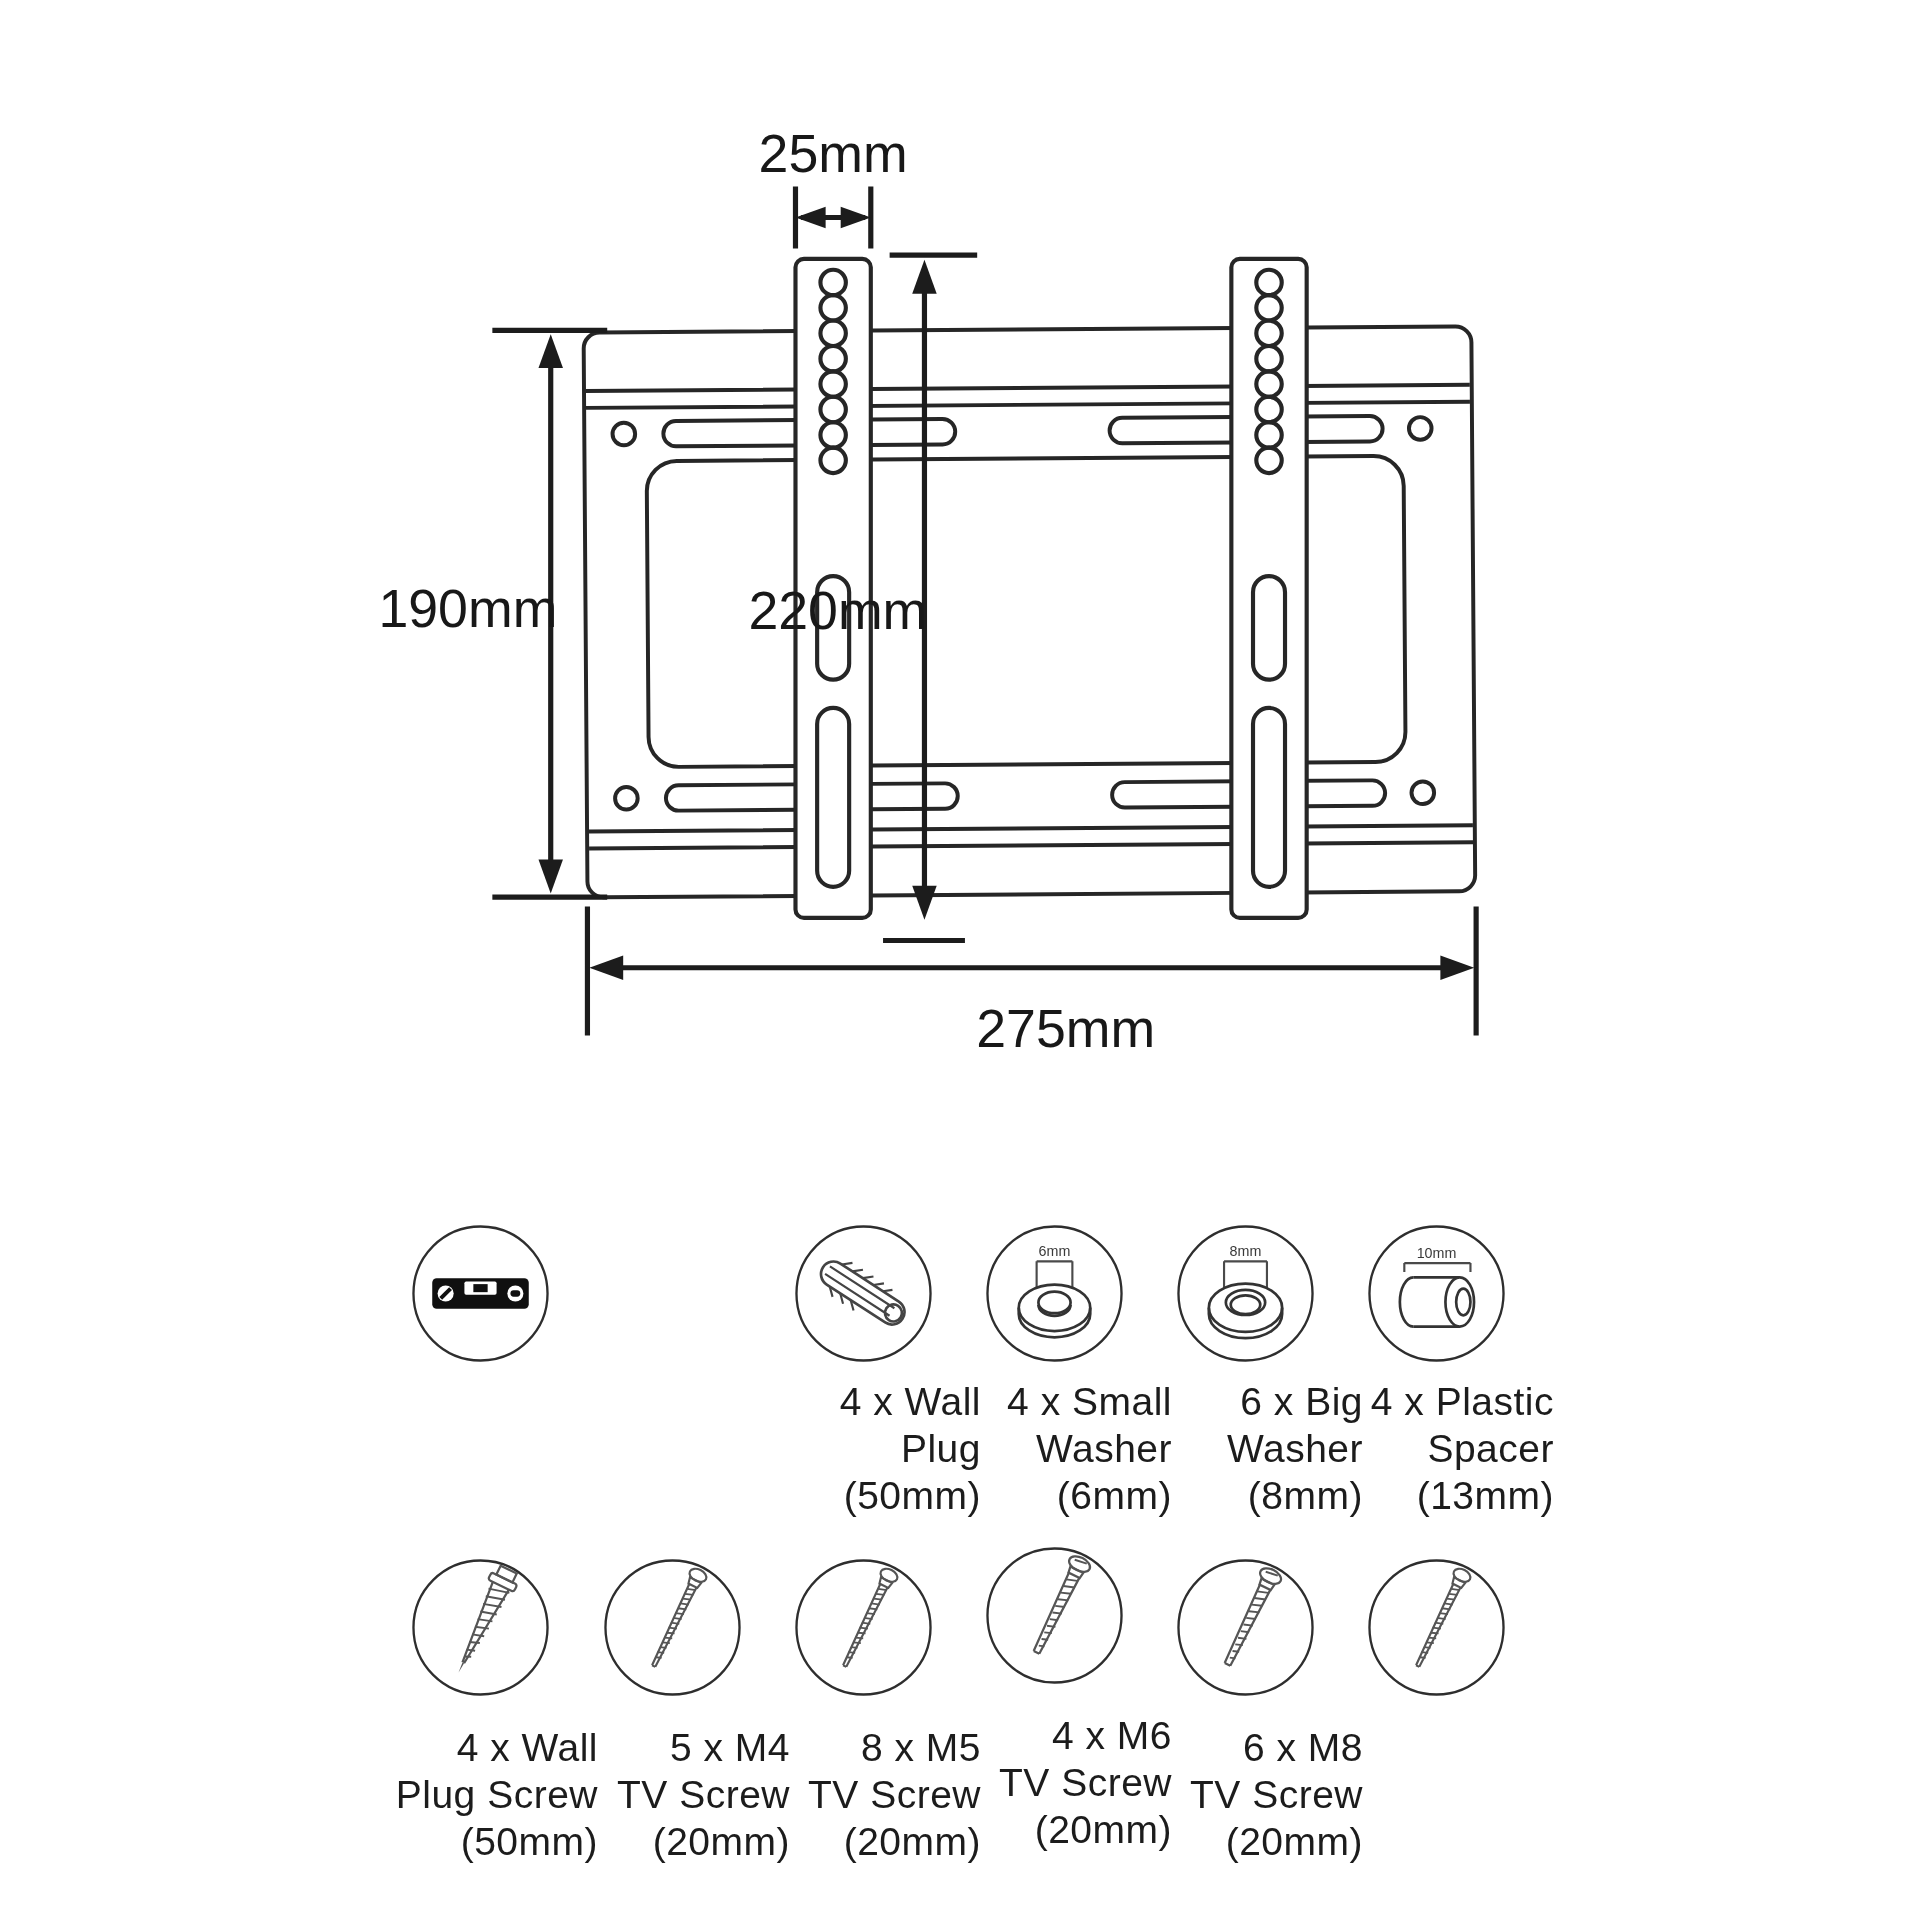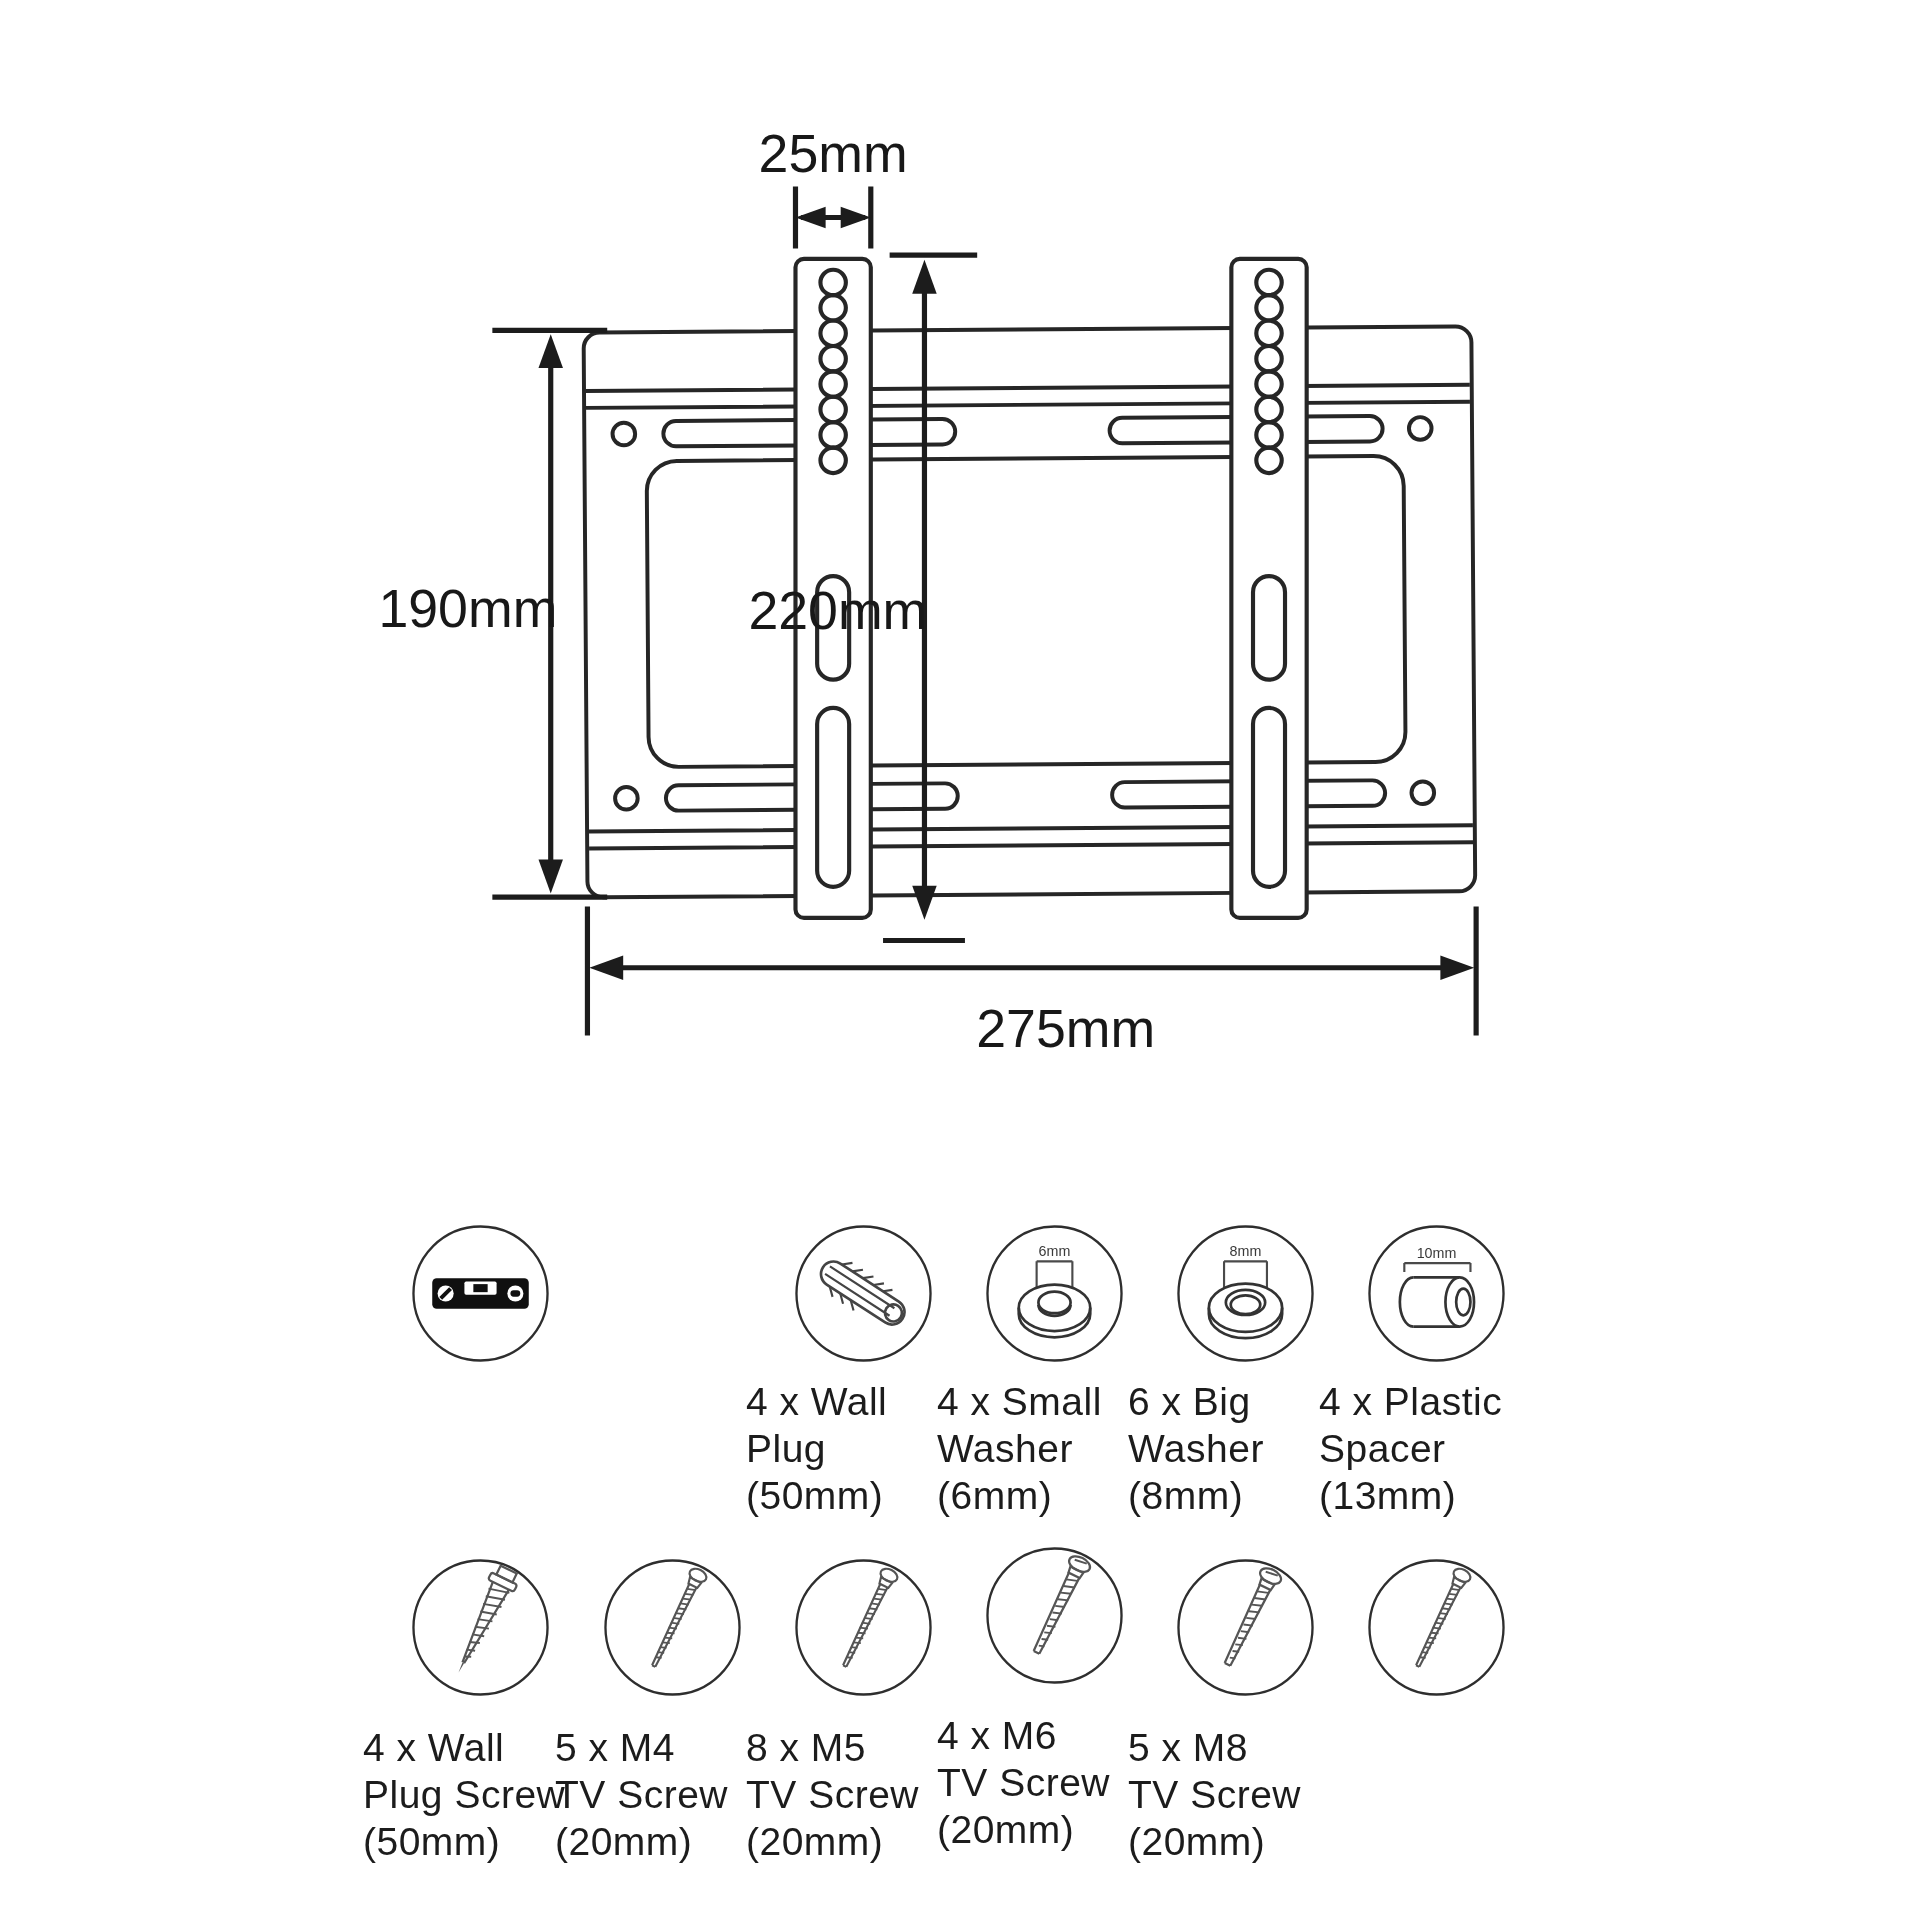--- a/index.html
+++ b/index.html
@@ -7,21 +7,21 @@
     width:1928px;height:1928px;position:relative;overflow:hidden;
     background:#ffffff;
     font-family:"Liberation Sans","DejaVu Sans",sans-serif;
   }
   #diagram-svg{position:absolute;left:0;top:0;width:1928px;height:1928px;display:block;}
   .dimtext{
     font-family:"Liberation Sans","DejaVu Sans",sans-serif;
     font-size:57px;font-weight:500;fill:#181818;
   }
   .parts{position:absolute;left:0;top:0;width:1928px;height:1928px;}
-  .cell{position:absolute;width:235px;text-align:left;}
+  .cell{position:absolute;width:235px;text-align:right;}
   .picon{display:block;margin:0 auto;width:143px;height:143px;}
   .ring{fill:none;stroke:#2e2e2e;stroke-width:2.6;}
   .plabel{
     margin-top:13px;
     font-size:39px;line-height:47px;color:#1c1c1c;font-weight:400;
     white-space:pre-line;letter-spacing:0.5px;
   }
   .row2 .plabel{margin-top:24.5px;}
   .mini{
     font-family:"Liberation Sans","DejaVu Sans",sans-serif;
@@ -268,21 +268,21 @@
     <div class="plabel">4 x M6
 TV Screw
 (20mm)</div>
   </div>
 
   <div class="cell row2" style="left:1128px;top:1556px">
     <svg class="picon" viewBox="0 0 160 160">
       <circle class="ring" cx="80" cy="80" r="75"></circle>
         <use href="#ic-screw-thick"></use>
     </svg>
-    <div class="plabel">5 x M8
+    <div class="plabel">6 x M8
 TV Screw
 (20mm)</div>
   </div>
 
   <div class="cell row2" style="left:1319px;top:1556px">
     <svg class="picon" viewBox="0 0 160 160">
       <circle class="ring" cx="80" cy="80" r="75"></circle>
         <use href="#ic-screw-thin"></use>
     </svg>
   </div>

